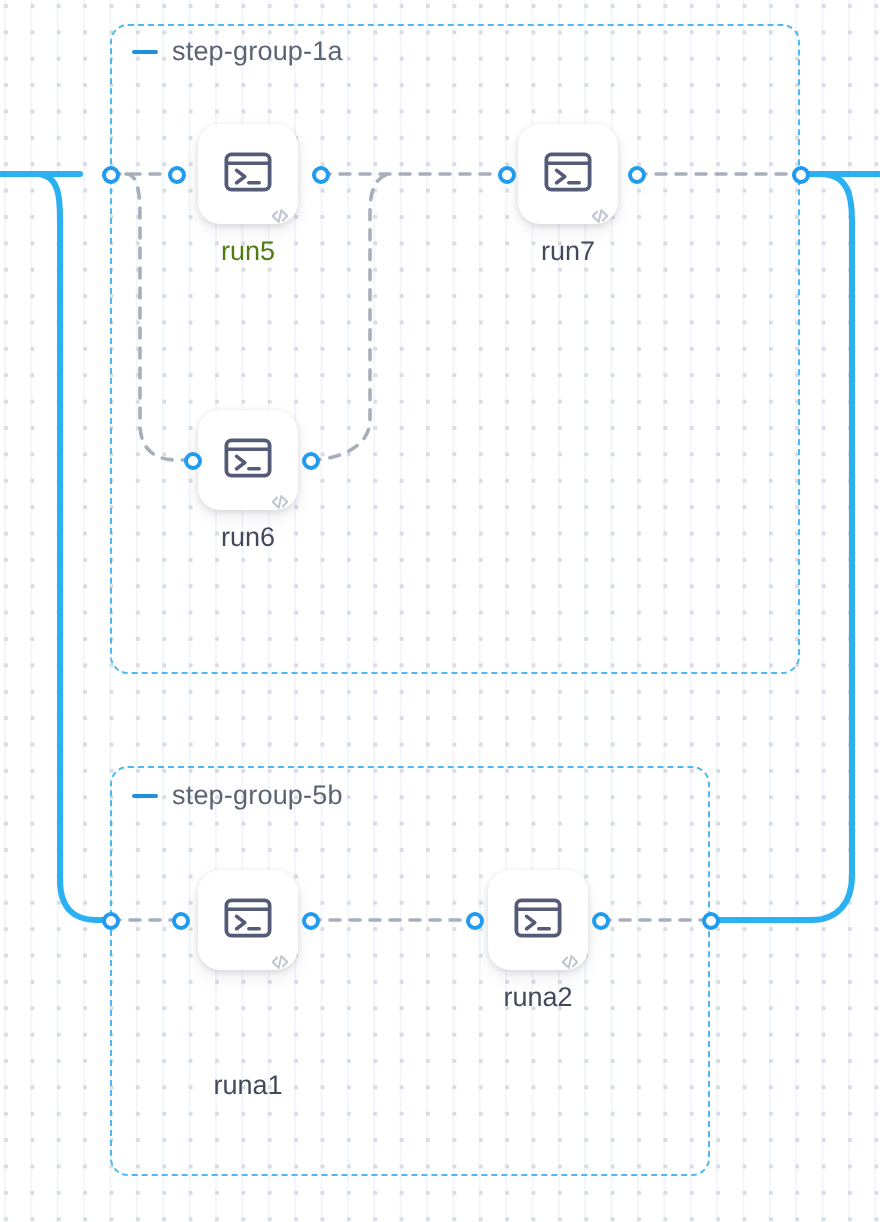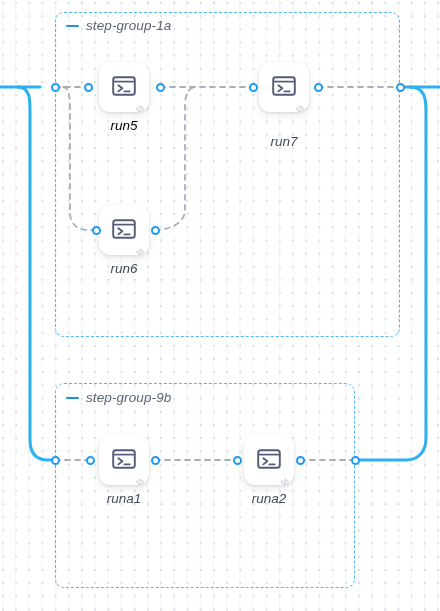--- a/index.html
+++ b/index.html
@@ -16,21 +16,20 @@
     position: relative;
     width: 440px;
     height: 611px;
     overflow: hidden;
     background-color: #ffffff;
     background-image:
       radial-gradient(circle at 1px 1px, #d7dce3 1px, transparent 1.2px),
       linear-gradient(to right, #f2f6fa 1px, transparent 1px);
     background-size: 13.2px 13.2px, 13.2px 13.2px;
     background-position: 2px 2px, 2px 0;
-    font-style: italic;
   }
 
   
   #edges {
     position: absolute;
     left: 0;
     top: 0;
     width: 440px;
     height: 611px;
     pointer-events: none;
@@ -135,35 +134,35 @@
 
   <div class="group" style="left: 55px; top: 12px; width: 345px; height: 325px; border-color: rgb(78, 184, 240);"></div>
   <div class="group-header" style="left: 66px; top: 18px;">
     <span class="group-collapse"></span>
     <span class="group-title" style="color: rgb(91, 100, 114);">step-group-1a</span>
   </div>
 
   <div class="group" style="left: 55px; top: 383px; width: 300px; height: 205px; border-color: rgb(78, 184, 240);"></div>
   <div class="group-header" style="left: 66px; top: 390px;">
     <span class="group-collapse"></span>
-    <span class="group-title" style="color: rgb(91, 100, 114);">step-group-9b</span>
+    <span class="group-title" style="color: rgb(91, 100, 114);">step-group-5b</span>
   </div>
 
   <div id="nodes-layer">
       <div class="node" style="left: 99px; top: 62px;">
         <span class="node-icon"><svg viewBox="0 0 26 26" width="26" height="26">
             <rect x="2.2" y="4.2" width="21.6" height="17.6" rx="2.6" fill="none" stroke="#555a77" stroke-width="1.9"></rect>
             <path d="M 2.2 8.6 L 23.8 8.6" stroke="#555a77" stroke-width="1.7"></path>
             <path d="M 7.3 12.2 L 11.4 15.3 L 7.3 18.4" fill="none" stroke="#555a77" stroke-width="1.8" stroke-linecap="round" stroke-linejoin="round"></path>
             <path d="M 13.4 18.4 L 18.6 18.4" stroke="#555a77" stroke-width="1.8" stroke-linecap="round"></path>
           </svg></span>
         <span class="node-code-badge"><svg viewBox="0 0 12 12" width="10" height="10">
             <path d="M 4.3 3.3 L 1.7 6 L 4.3 8.7 M 7.7 3.3 L 10.3 6 L 7.7 8.7 M 6.8 2.4 L 5.2 9.6" fill="none" stroke="#9aa1ae" stroke-width="1.2" stroke-linecap="round" stroke-linejoin="round"></path>
           </svg></span>
-        <span class="node-label" style="color: #000000;">run5</span>
+        <span class="node-label" style="color: #4d7c0f;">run5</span>
       </div>
       <div class="node" style="left: 99px; top: 205px;">
         <span class="node-icon"><svg viewBox="0 0 26 26" width="26" height="26">
             <rect x="2.2" y="4.2" width="21.6" height="17.6" rx="2.6" fill="none" stroke="#555a77" stroke-width="1.9"></rect>
             <path d="M 2.2 8.6 L 23.8 8.6" stroke="#555a77" stroke-width="1.7"></path>
             <path d="M 7.3 12.2 L 11.4 15.3 L 7.3 18.4" fill="none" stroke="#555a77" stroke-width="1.8" stroke-linecap="round" stroke-linejoin="round"></path>
             <path d="M 13.4 18.4 L 18.6 18.4" stroke="#555a77" stroke-width="1.8" stroke-linecap="round"></path>
           </svg></span>
         <span class="node-code-badge"><svg viewBox="0 0 12 12" width="10" height="10">
             <path d="M 4.3 3.3 L 1.7 6 L 4.3 8.7 M 7.7 3.3 L 10.3 6 L 7.7 8.7 M 6.8 2.4 L 5.2 9.6" fill="none" stroke="#9aa1ae" stroke-width="1.2" stroke-linecap="round" stroke-linejoin="round"></path>
@@ -173,33 +172,33 @@
       <div class="node" style="left: 259px; top: 62px;">
         <span class="node-icon"><svg viewBox="0 0 26 26" width="26" height="26">
             <rect x="2.2" y="4.2" width="21.6" height="17.6" rx="2.6" fill="none" stroke="#555a77" stroke-width="1.9"></rect>
             <path d="M 2.2 8.6 L 23.8 8.6" stroke="#555a77" stroke-width="1.7"></path>
             <path d="M 7.3 12.2 L 11.4 15.3 L 7.3 18.4" fill="none" stroke="#555a77" stroke-width="1.8" stroke-linecap="round" stroke-linejoin="round"></path>
             <path d="M 13.4 18.4 L 18.6 18.4" stroke="#555a77" stroke-width="1.8" stroke-linecap="round"></path>
           </svg></span>
         <span class="node-code-badge"><svg viewBox="0 0 12 12" width="10" height="10">
             <path d="M 4.3 3.3 L 1.7 6 L 4.3 8.7 M 7.7 3.3 L 10.3 6 L 7.7 8.7 M 6.8 2.4 L 5.2 9.6" fill="none" stroke="#9aa1ae" stroke-width="1.2" stroke-linecap="round" stroke-linejoin="round"></path>
           </svg></span>
-        <span class="node-label" style="color: rgb(65, 73, 90); margin-top: 16px;">run7</span>
+        <span class="node-label" style="color: rgb(65, 73, 90);">run7</span>
       </div>
       <div class="node" style="left: 99px; top: 435px;">
         <span class="node-icon"><svg viewBox="0 0 26 26" width="26" height="26">
             <rect x="2.2" y="4.2" width="21.6" height="17.6" rx="2.6" fill="none" stroke="#555a77" stroke-width="1.9"></rect>
             <path d="M 2.2 8.6 L 23.8 8.6" stroke="#555a77" stroke-width="1.7"></path>
             <path d="M 7.3 12.2 L 11.4 15.3 L 7.3 18.4" fill="none" stroke="#555a77" stroke-width="1.8" stroke-linecap="round" stroke-linejoin="round"></path>
             <path d="M 13.4 18.4 L 18.6 18.4" stroke="#555a77" stroke-width="1.8" stroke-linecap="round"></path>
           </svg></span>
         <span class="node-code-badge"><svg viewBox="0 0 12 12" width="10" height="10">
             <path d="M 4.3 3.3 L 1.7 6 L 4.3 8.7 M 7.7 3.3 L 10.3 6 L 7.7 8.7 M 6.8 2.4 L 5.2 9.6" fill="none" stroke="#9aa1ae" stroke-width="1.2" stroke-linecap="round" stroke-linejoin="round"></path>
           </svg></span>
-        <span class="node-label" style="color: rgb(65, 73, 90);">runa1</span>
+        <span class="node-label" style="color: rgb(65, 73, 90); margin-top: 44px;">runa1</span>
       </div>
       <div class="node" style="left: 244px; top: 435px;">
         <span class="node-icon"><svg viewBox="0 0 26 26" width="26" height="26">
             <rect x="2.2" y="4.2" width="21.6" height="17.6" rx="2.6" fill="none" stroke="#555a77" stroke-width="1.9"></rect>
             <path d="M 2.2 8.6 L 23.8 8.6" stroke="#555a77" stroke-width="1.7"></path>
             <path d="M 7.3 12.2 L 11.4 15.3 L 7.3 18.4" fill="none" stroke="#555a77" stroke-width="1.8" stroke-linecap="round" stroke-linejoin="round"></path>
             <path d="M 13.4 18.4 L 18.6 18.4" stroke="#555a77" stroke-width="1.8" stroke-linecap="round"></path>
           </svg></span>
         <span class="node-code-badge"><svg viewBox="0 0 12 12" width="10" height="10">
             <path d="M 4.3 3.3 L 1.7 6 L 4.3 8.7 M 7.7 3.3 L 10.3 6 L 7.7 8.7 M 6.8 2.4 L 5.2 9.6" fill="none" stroke="#9aa1ae" stroke-width="1.2" stroke-linecap="round" stroke-linejoin="round"></path>

